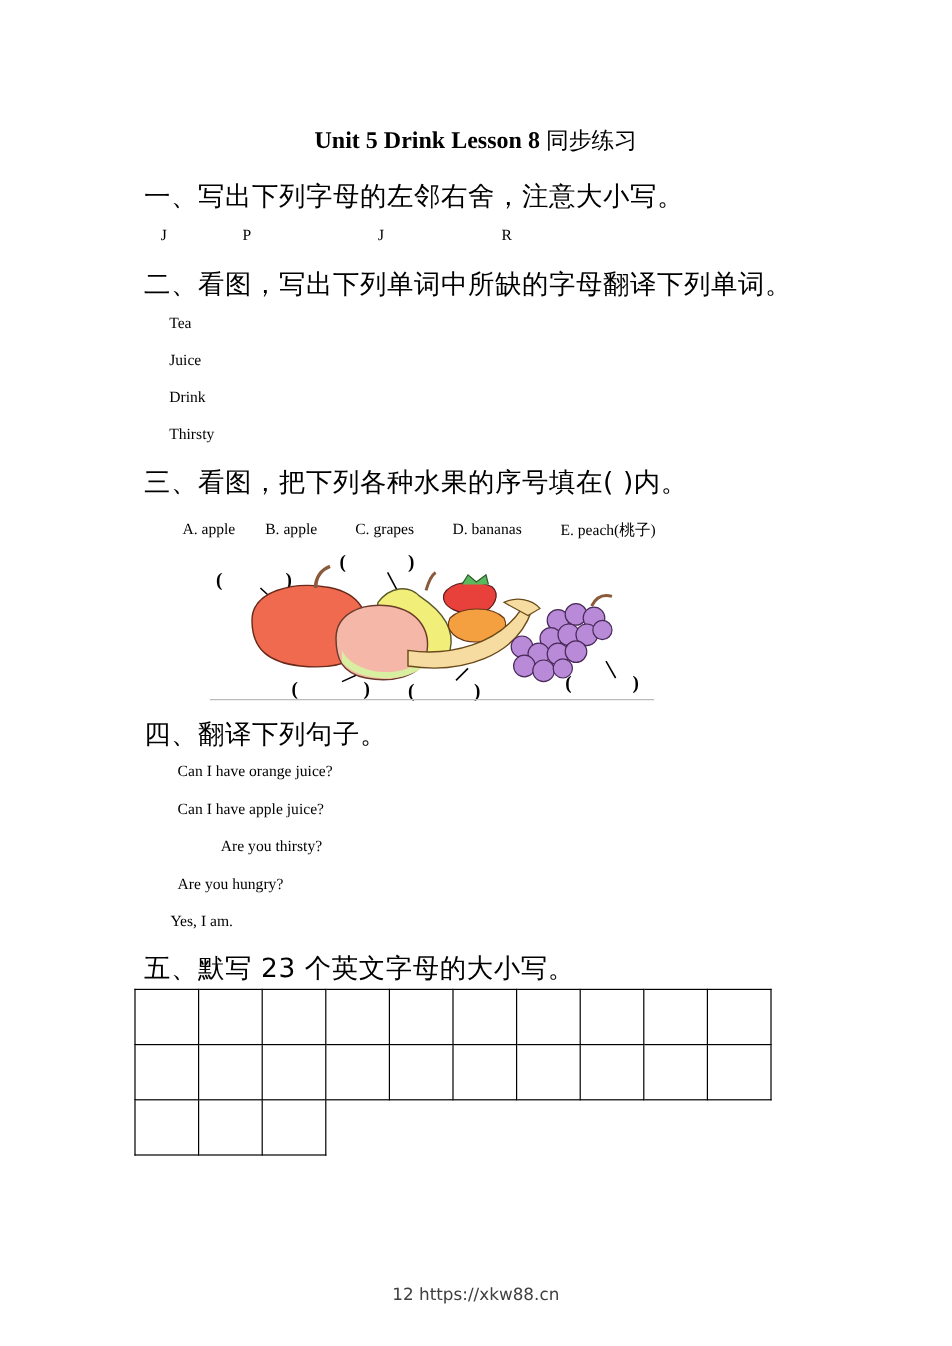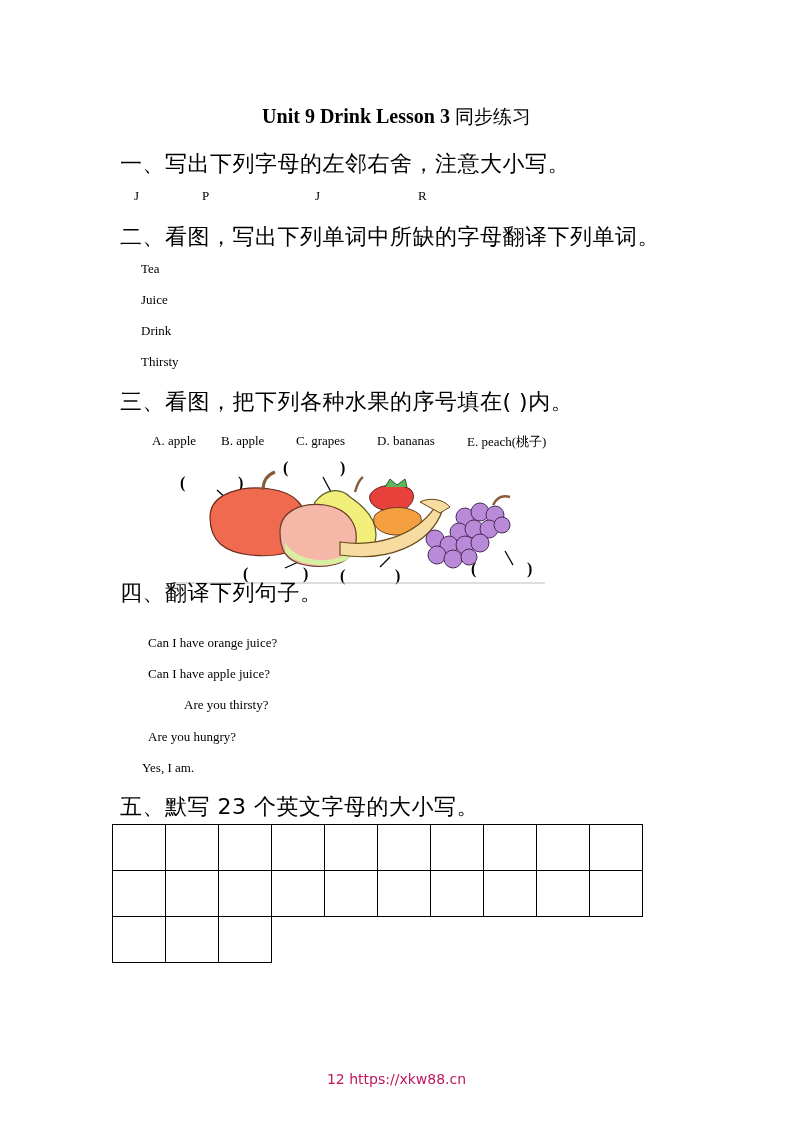--- a/index.html
+++ b/index.html
@@ -17,30 +17,30 @@
       position: absolute; font-family: "Liberation Serif", serif; font-size: 13px; white-space: nowrap;
     }
     .opt { position: absolute; top: 433px; font-family: "Liberation Serif", serif; font-size: 13px; white-space: nowrap; }
     .fruit-img { position: absolute; left: 175px; top: 457px; width: 370px; height: 128px; }
     .grid { position: absolute; left: 112px; top: 824px; }
     .grid table { border-collapse: collapse; }
     .grid td { width: 52px; height: 45px; border: 1.5px solid #000; padding: 0; }
     .grid td.empty { border: none; }
     .footer {
       position: absolute; top: 1071px; left: 0; width: 793px; text-align: center;
-      font-family: "DejaVu Sans", sans-serif; font-size: 14px; color: #be185d;
+      font-family: "DejaVu Sans", sans-serif; font-size: 14px; color: #404040;
     }
   </style>
 </head>
 <body>
 
 <div>
 
   <div class="title">
-    <span>Unit 9 Drink Lesson 3</span>
+    <span>Unit 5 Drink Lesson 8</span>
     <span class="cn">同步练习</span>
   </div>
 
   <div class="heading" style="top:149px;">一、写出下列字母的左邻右舍，注意大小写。</div>
   <div class="small" style="top:188px; left:134px;">J</div>
   <div class="small" style="top:188px; left:202px;">P</div>
   <div class="small" style="top:188px; left:315px;">J</div>
   <div class="small" style="top:188px; left:418px;">R</div>
 
   <div class="heading" style="top:222px;">二、看图，写出下列单词中所缺的字母翻译下列单词。</div>
@@ -112,21 +112,21 @@
         <circle cx="262" cy="98" r="9"></circle>
           <circle cx="278" cy="102" r="9"></circle>
           <circle cx="294" cy="100" r="8"></circle>
       </g>
       <path d="M318,48 C322,40 328,38 335,40" stroke="#8a5a3a" stroke-width="2.5" fill="none"></path>
 
       <line x1="0" y1="126" x2="370" y2="126" stroke="#bbb" stroke-width="1"></line>
     </svg>
   </div>
 
-  <div class="heading" style="top:578px;">四、翻译下列句子。</div>
+  <div class="heading" style="top:597px;">四、翻译下列句子。</div>
   <div class="small" style="top:635px; left:148px;">Can I have orange juice?</div>
   <div class="small" style="top:666px; left:148px;">Can I have apple juice?</div>
   <div class="small" style="top:697px; left:148px;margin-left:36px;">Are you thirsty?</div>
   <div class="small" style="top:729px; left:148px;">Are you hungry?</div>
   <div class="small" style="top:760px; left:142px;">Yes, I am.</div>
 
   <div class="heading" style="top:792px;">五、默写 23 个英文字母的大小写。</div>
   <div class="grid">
     <table>
       <tbody>

